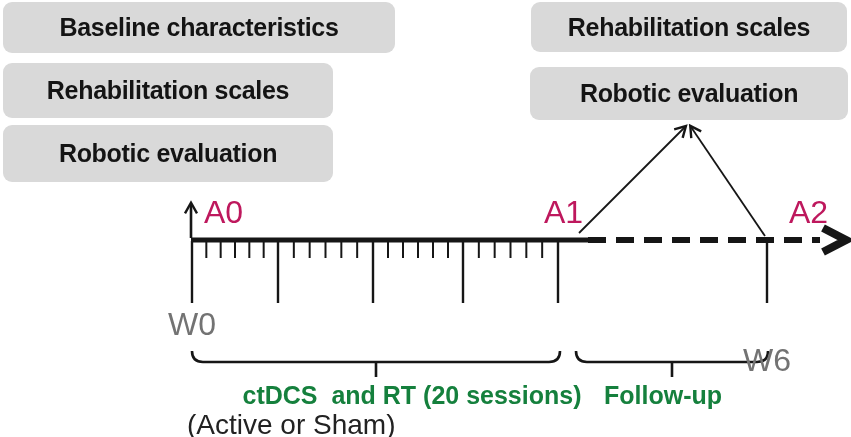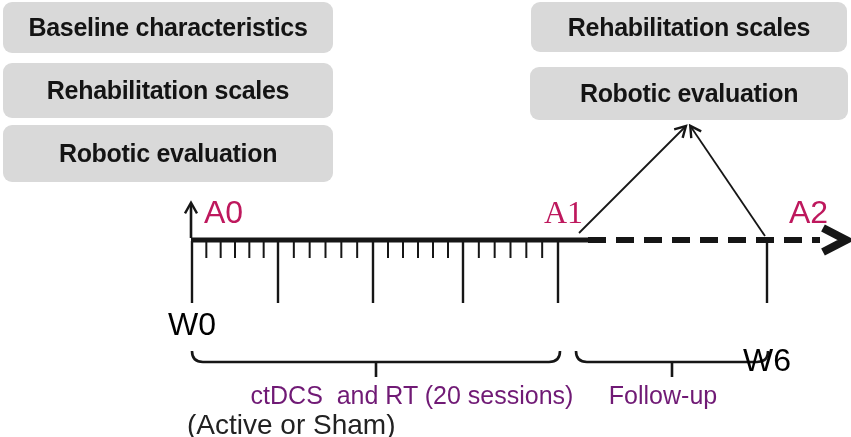--- a/index.html
+++ b/index.html
@@ -12,38 +12,38 @@
     display:flex;align-items:center;justify-content:center;
     font-weight:bold;font-size:25px;letter-spacing:-0.3px;color:#141414;
   }
   .overlay{position:absolute;left:0;top:0;width:851px;height:437px;}
   .alabel{
     position:absolute;top:196px;font-size:32px;color:#be185d;
     white-space:nowrap;line-height:1;
   }
   .wlabel{
     position:absolute;top:308px;width:70px;text-align:center;
-    font-size:32px;color:#000000;line-height:1;white-space:nowrap;
+    font-size:32px;color:#737373;line-height:1;white-space:nowrap;
   }
   .phase{
-    position:absolute;font-weight:normal;font-size:25px;color:#701a75;
+    position:absolute;font-weight:bold;font-size:25px;color:#15803d;
     text-align:center;line-height:1.1;white-space:pre;
   }
   .subphase{
     position:absolute;font-weight:normal;font-size:28px;color:#222;
     line-height:1.1;white-space:nowrap;
   }
   svg line, svg path{stroke:#161616;}
 </style>
 </head>
 <body>
 
 <div class="stage" id="stage">
 
-  <div class="gbox" style="left:3px;top:2px;width:330px;height:51px;">Baseline characteristics</div>
+  <div class="gbox" style="left:3px;top:2px;width:392px;height:51px;">Baseline characteristics</div>
   <div class="gbox" style="left:3px;top:63px;width:330px;height:55px;">Rehabilitation scales</div>
   <div class="gbox" style="left:3px;top:125px;width:330px;height:57px;">Robotic evaluation</div>
 
   <div class="gbox" style="left:531px;top:2px;width:316px;height:50px;">Rehabilitation scales</div>
   <div class="gbox" style="left:530px;top:67px;width:318px;height:53px;">Robotic evaluation</div>
 
   <svg class="overlay" viewBox="0 0 851 437">
     <defs>
       <marker id="ah" viewBox="0 0 12 12" refX="9" refY="6" markerWidth="16" markerHeight="16" markerUnits="userSpaceOnUse" orient="auto">
         <path d="M2,1.5 L10,6 L2,10.5" fill="none" stroke="#161616" stroke-width="1.8"></path>
@@ -92,15 +92,15 @@
         <line x1="542.1666666666666" x2="542.1666666666666" y1="242" y2="258" stroke-width="2"></line>
       </g>
   </svg>
 
   <div class="phase" style="left:190px;top:382px;width:444px;">ctDCS  and RT (20 sessions)</div>
   <div class="subphase" style="left:187px;top:410px;width:200px;">(Active or Sham)</div>
   <div class="phase" style="left:582px;top:382px;width:162px;">Follow-up</div>
 <span class="wlabel" style="left: 157px;">W0</span>
     <span class="wlabel" style="left: 732px; margin-top: 36px;">W6</span>
     <span class="alabel" style="left: 204px;">A0</span>
-    <span class="alabel" style="left: 544px; font-family: Liberation Serif, serif;">A1</span>
+    <span class="alabel" style="left: 544px;">A1</span>
     <span class="alabel" style="left: 789px;">A2</span>
   </div>
 
 </body></html>

